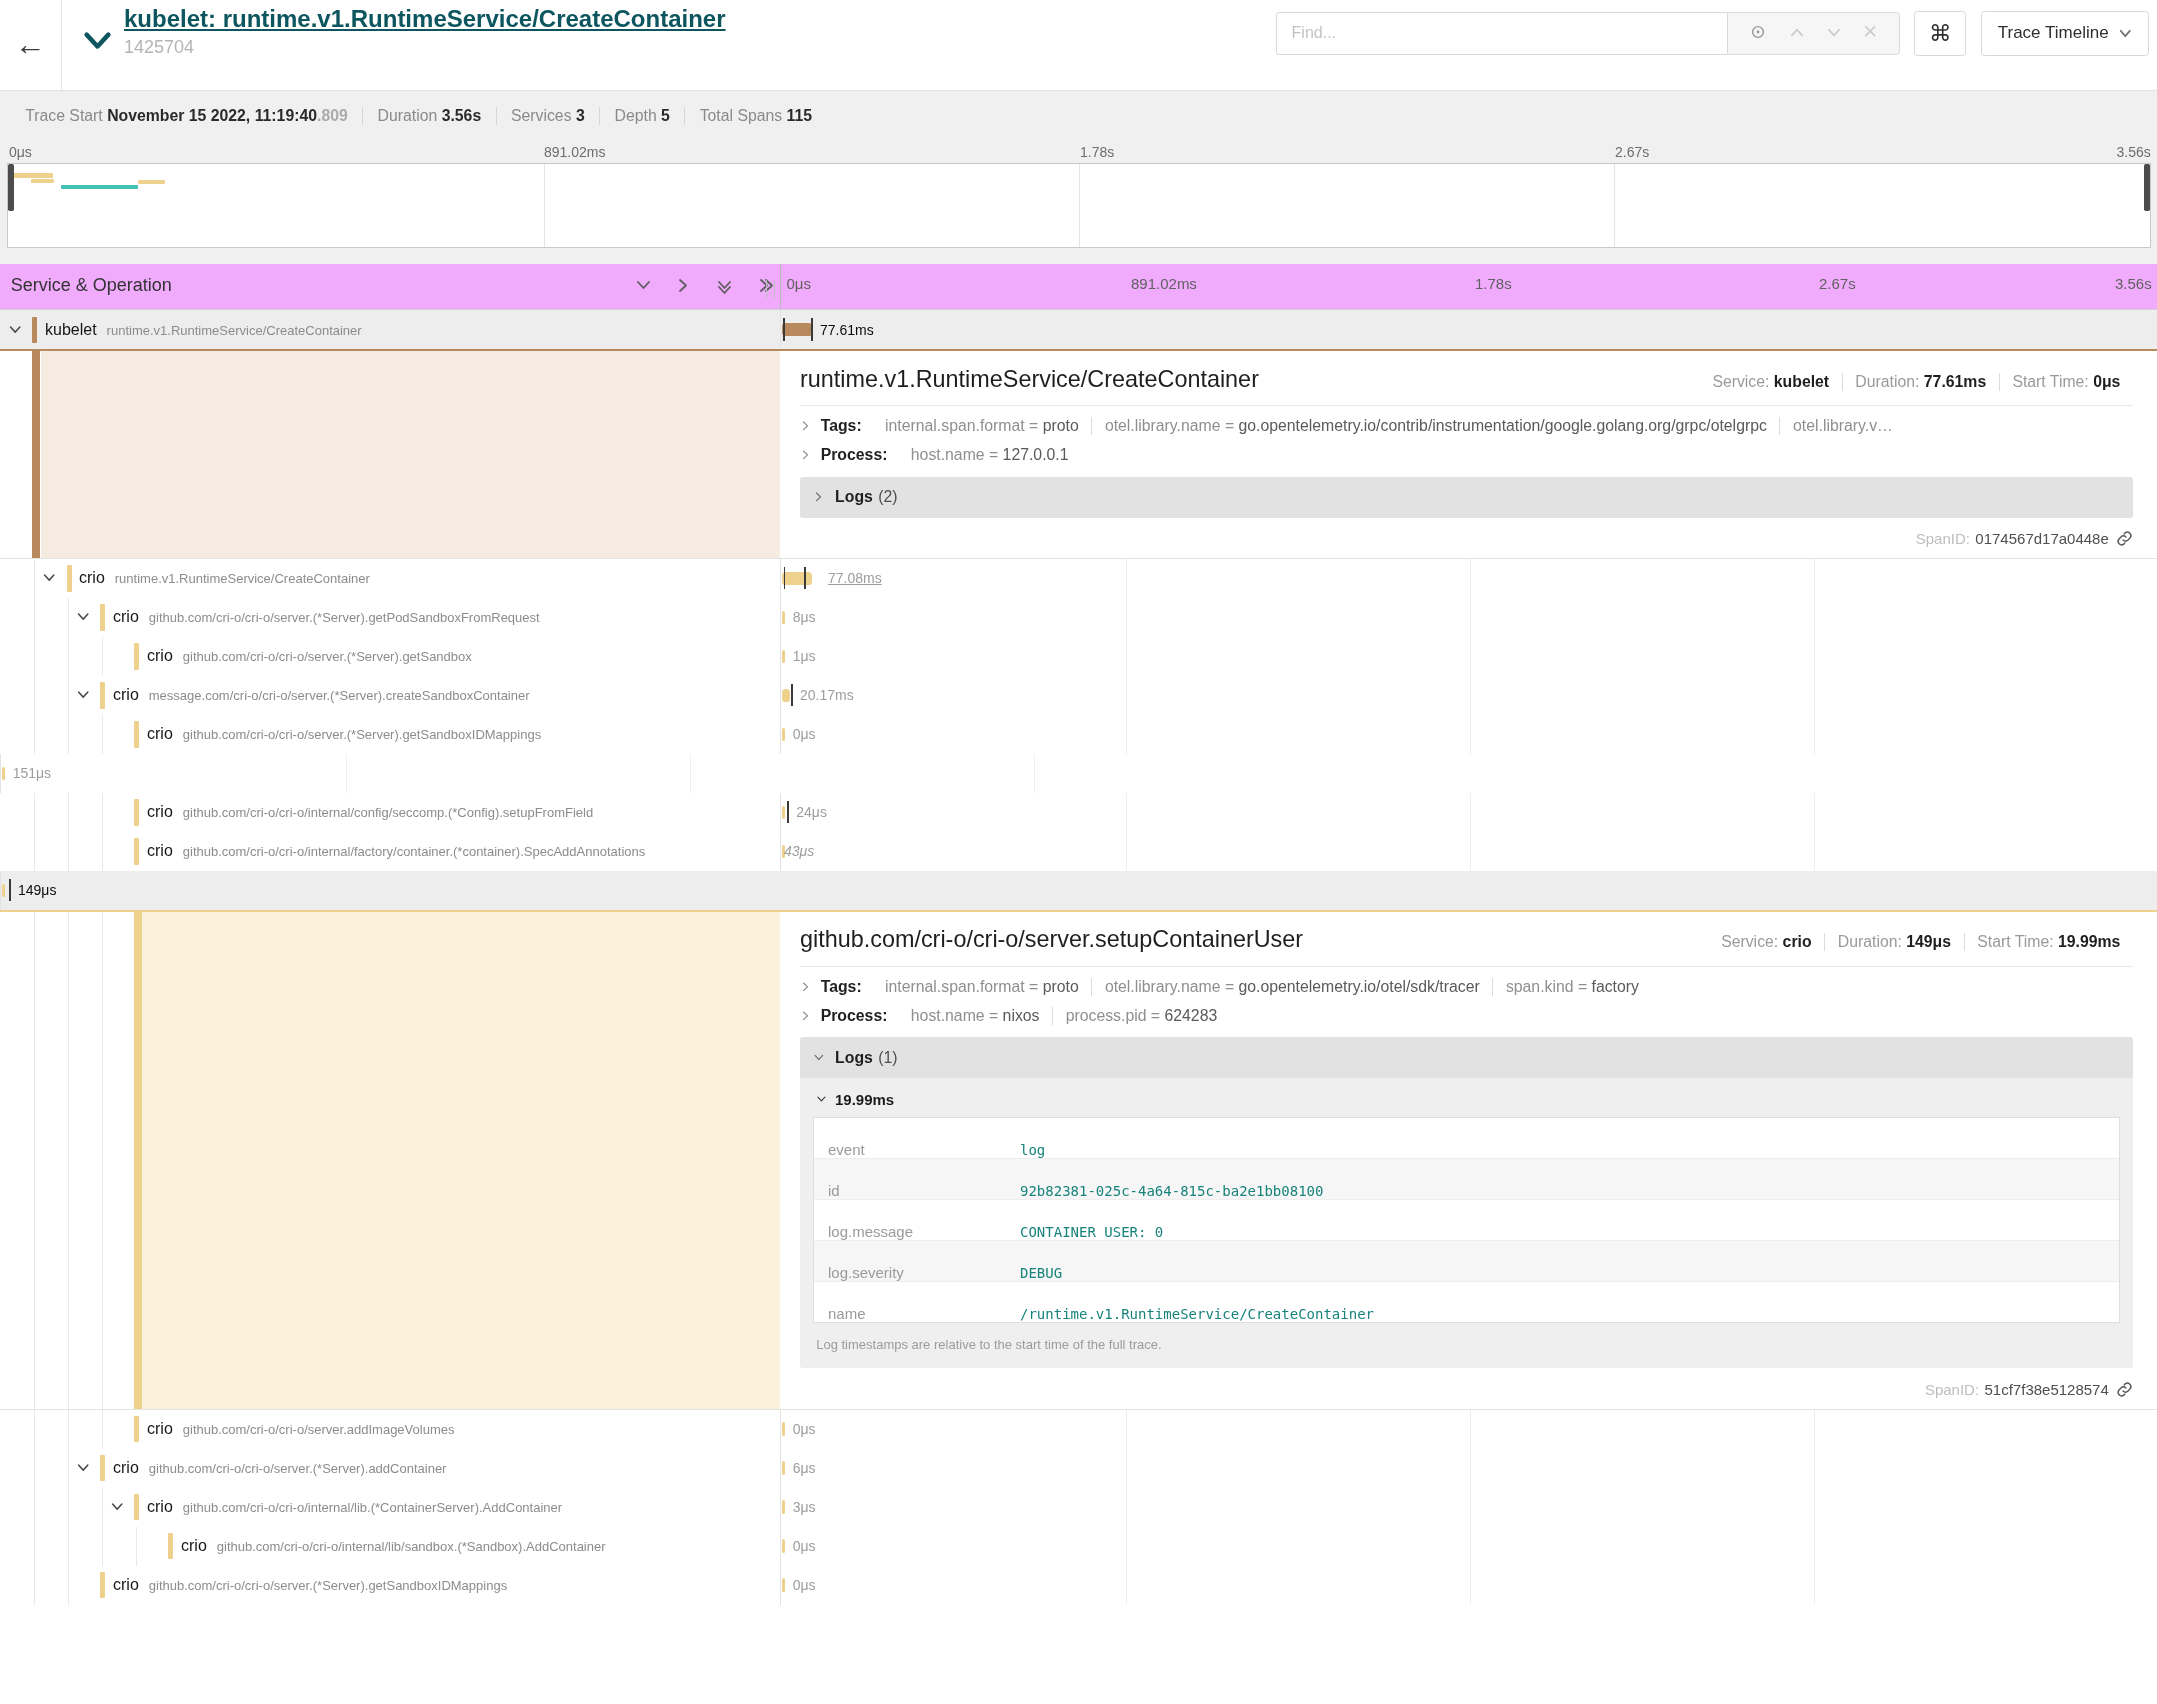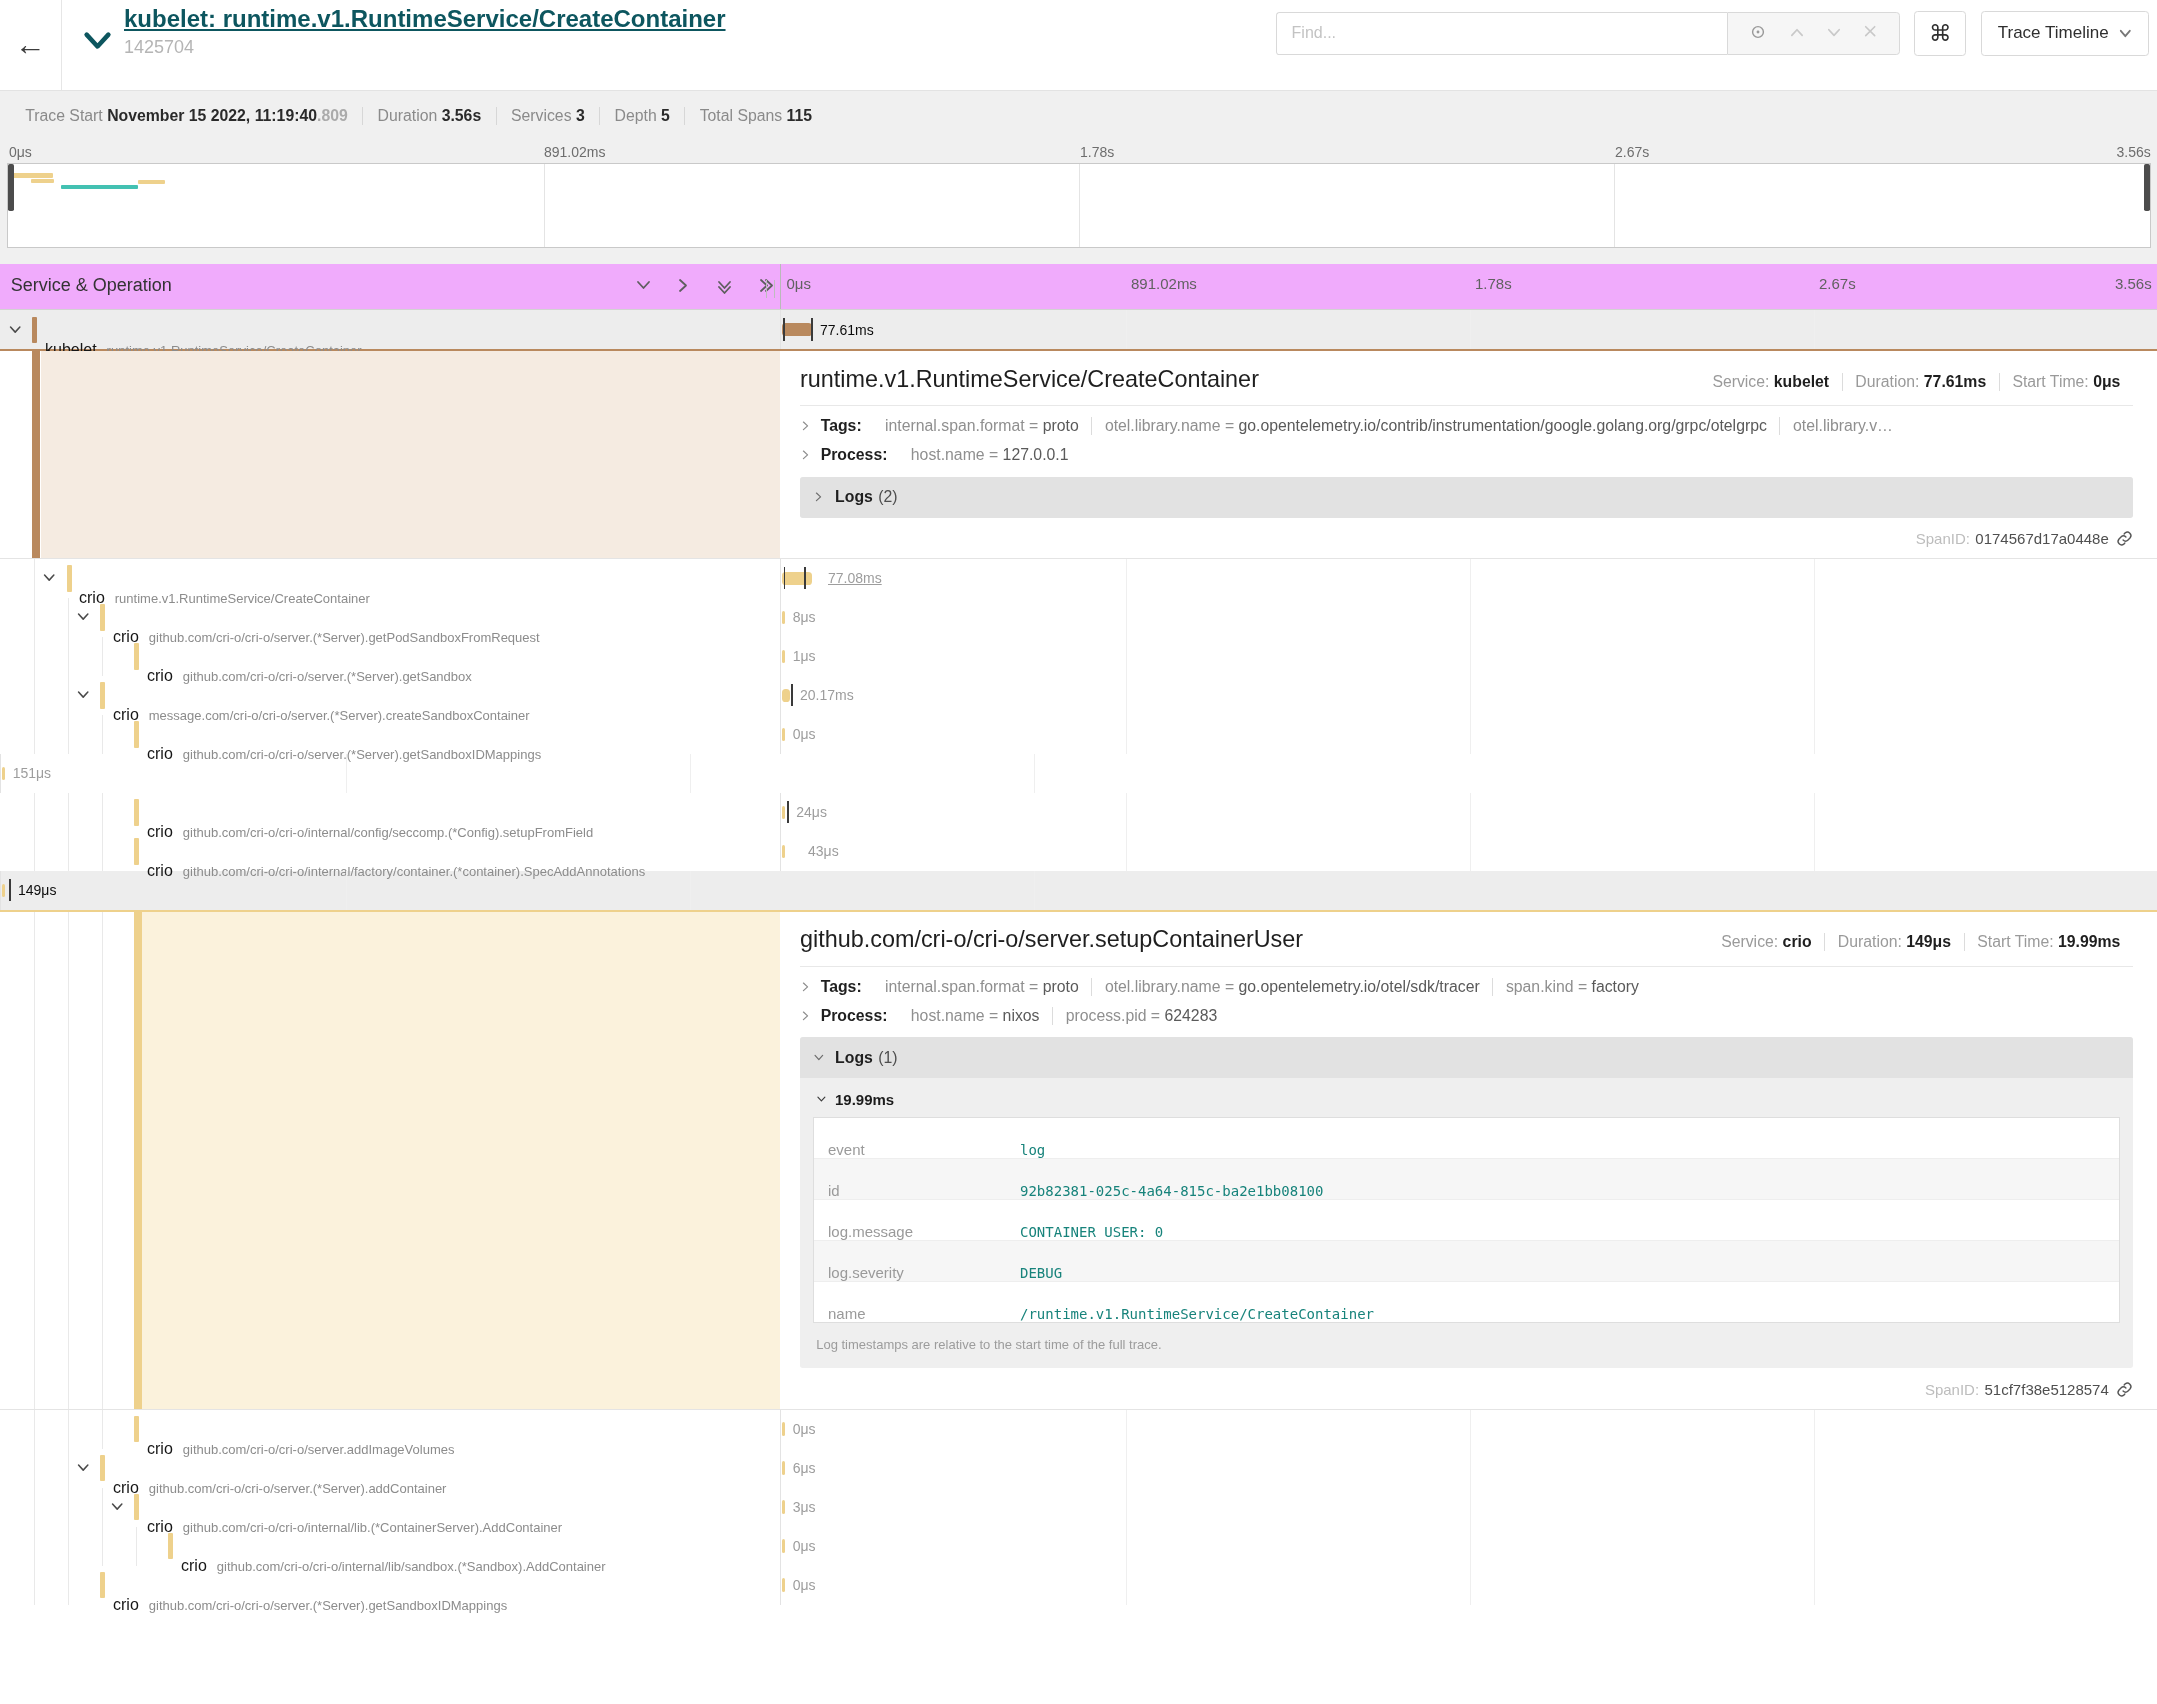--- a/index.html
+++ b/index.html
@@ -49,21 +49,21 @@
   .hruler{position:absolute;left:780px;right:0;top:0;bottom:0;border-left:0.9px solid #b9b9b9;}
   .hruler span{position:absolute;top:10.8px;font-size:15px;color:#616161;white-space:nowrap;}
   
   .row{display:flex;height:39px;background:#fff;}
   .row.sel{background:#ededed;}
   .rleft{width:780px;position:relative;flex:none;cursor:pointer;}
   .rright{flex:1;position:relative;border-left:0.9px solid #e3e3e3;cursor:pointer;}
   .guide{position:absolute;top:0;bottom:0;width:0.9px;background:#e9e9e9;}
   .rowchev{position:absolute;top:50%;transform:translateY(-50%);display:flex;cursor:pointer;}
   .cbar{position:absolute;top:6.3px;bottom:6.3px;width:4.5px;border-radius:0.9px;}
-  .sname{position:absolute;top:50%;transform:translateY(-50%);white-space:nowrap;font-size:16px;color:#161616;margin-top:20px;}
+  .sname{position:absolute;top:50%;transform:translateY(-50%);white-space:nowrap;font-size:16px;color:#161616;}
   .sname .op{font-size:13px;color:#8c8c8c;margin-left:10px;}
   .ggrid{position:absolute;top:0;bottom:0;width:0.9px;background:#efefef;}
   .spanbar{position:absolute;top:12.6px;height:13.5px;border-radius:3.6px;}
   .ltick{position:absolute;top:8px;height:22.5px;width:1.8px;background:#3a3a3a;}
   .dur{position:absolute;top:50%;transform:translateY(-50%);font-size:14px;color:#9d9d9d;white-space:nowrap;}
   .dur.dark{color:#0d0d0d;}
   
   .drow{display:flex;background:#fff;border-bottom:0.9px solid #e4e4e4;}
   .dleft{width:780px;position:relative;flex:none;}
   .dtint{position:absolute;top:0;bottom:0;right:0;}
@@ -425,21 +425,21 @@
           <div class="guide" style="left: 68px;"></div>
           <div class="guide" style="left: 102px;"></div>
           <div class="cbar" style="left: 134px; background: rgb(238, 209, 140);"></div>
           <span class="sname" style="left: 147px;"><span>crio</span><span class="op">github.com/cri-o/cri-o/internal/factory/container.(*container).SpecAddAnnotations</span></span>
         </div>
         <div class="rright">
           <div class="ggrid" style="left: 345px;"></div>
           <div class="ggrid" style="left: 689px;"></div>
           <div class="ggrid" style="left: 1033px;"></div>
           <div class="spanbar" style="left: 0.9px; width: 2.7px; background: rgb(238, 209, 140);"></div>
-          <span class="dur" style="left: 27px;">43μs</span>
+          <span class="dur" style="left: 3px; font-style: italic;">43μs</span>
         </div>
       </div>
       <div class="row sel">
         <div class="rright">
           <div class="ggrid" style="left: 345px;"></div>
           <div class="ggrid" style="left: 689px;"></div>
           <div class="ggrid" style="left: 1033px;"></div>
           <div class="spanbar" style="left: 0.9px; width: 2.7px; background: rgb(238, 209, 140);"></div>
           <div class="ltick" style="left: 8px;"></div>
           <span class="dur dark" style="left: 17px;">149μs</span>

